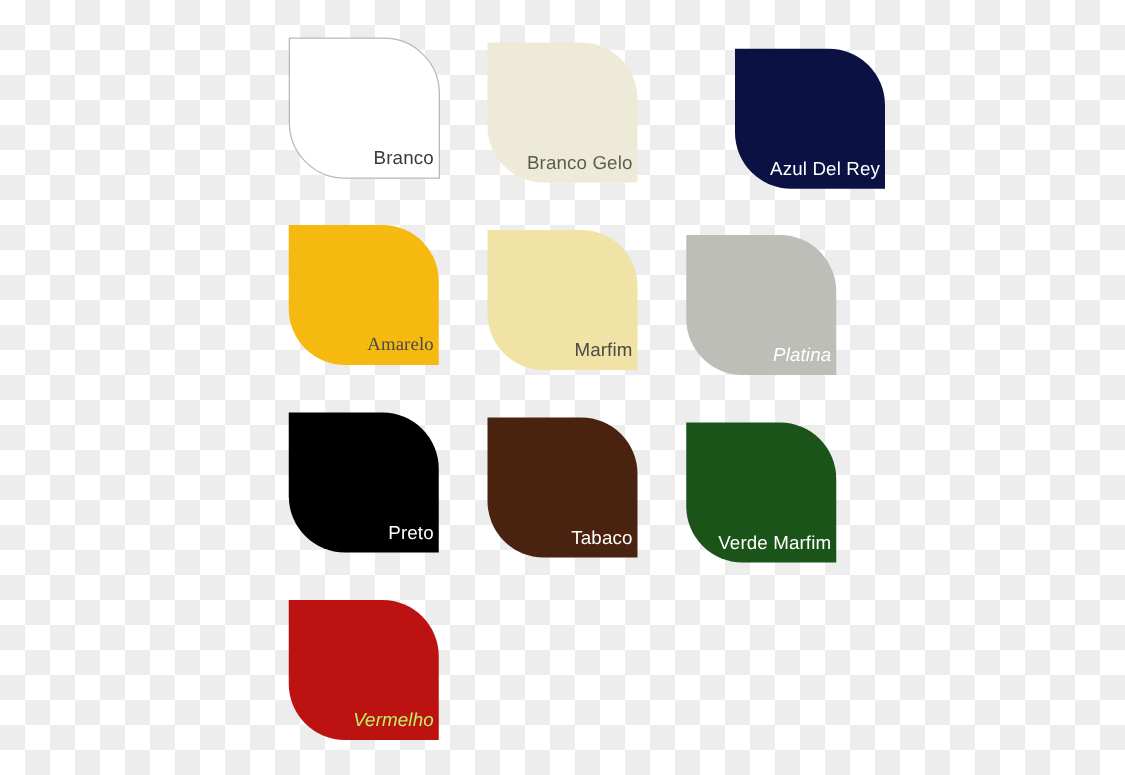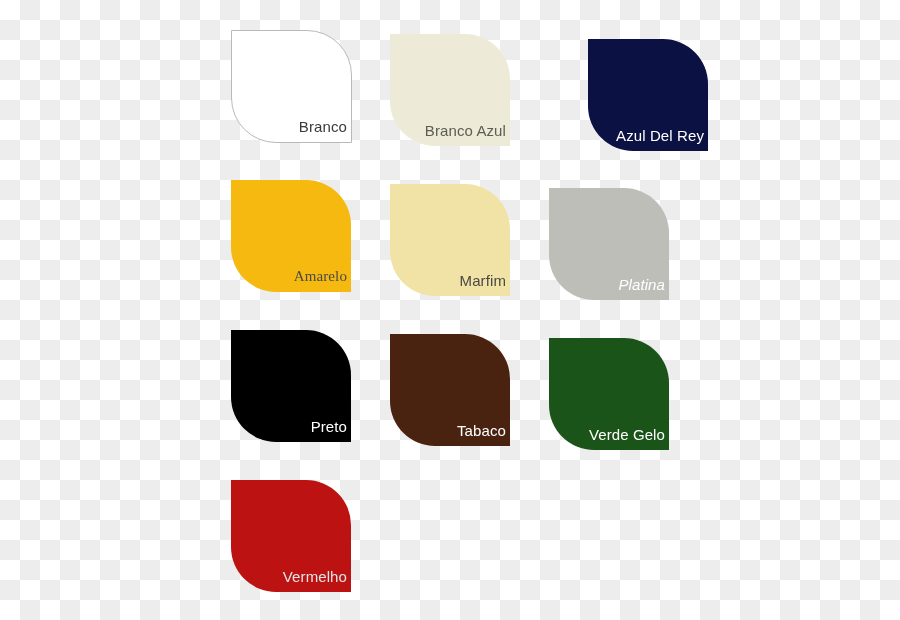--- a/index.html
+++ b/index.html
@@ -61,40 +61,40 @@
 </style>
 </head>
 <body>
 
 <div id="palette-canvas">
   <div class="swatch-grid">
       <div class="swatch bordered" style="left: 231px; top: 30px; width: 121px; height: 113px; background-color: rgb(255, 255, 255); border-color: rgb(185, 185, 185);">
         <span class="swatch-label" style="color: rgb(58, 58, 58);">Branco</span>
       </div>
       <div class="swatch" style="left: 390px; top: 34px; width: 120px; height: 112px; background-color: rgb(237, 235, 215);">
-        <span class="swatch-label" style="color: rgb(92, 92, 82);">Branco Azul</span>
+        <span class="swatch-label" style="color: rgb(92, 92, 82);">Branco Gelo</span>
       </div>
       <div class="swatch" style="left: 549px; top: 39px; width: 120px; height: 112px; background-color: rgb(11, 17, 66); margin-left: 39px;">
         <span class="swatch-label" style="color: rgb(255, 255, 255);">Azul Del Rey</span>
       </div>
       <div class="swatch" style="left: 231px; top: 180px; width: 120px; height: 112px; background-color: rgb(245, 185, 16); font-family: Liberation Serif, serif;">
         <span class="swatch-label" style="color: rgb(74, 74, 74);">Amarelo</span>
       </div>
       <div class="swatch" style="left: 390px; top: 184px; width: 120px; height: 112px; background-color: rgb(240, 227, 165);">
         <span class="swatch-label" style="color: rgb(74, 74, 68); margin-top: 33px;">Marfim</span>
       </div>
       <div class="swatch" style="left: 549px; top: 188px; width: 120px; height: 112px; background-color: rgb(190, 190, 184); font-style: italic;">
         <span class="swatch-label" style="color: rgb(255, 255, 255);">Platina</span>
       </div>
       <div class="swatch" style="left: 231px; top: 330px; width: 120px; height: 112px; background-color: rgb(0, 0, 0);">
         <span class="swatch-label" style="color: rgb(255, 255, 255);">Preto</span>
       </div>
       <div class="swatch" style="left: 390px; top: 334px; width: 120px; height: 112px; background-color: rgb(74, 35, 16);">
         <span class="swatch-label" style="color: rgb(255, 255, 255);">Tabaco</span>
       </div>
       <div class="swatch" style="left: 549px; top: 338px; width: 120px; height: 112px; background-color: rgb(27, 84, 24);">
-        <span class="swatch-label" style="color: rgb(255, 255, 255);">Verde Gelo</span>
+        <span class="swatch-label" style="color: rgb(255, 255, 255);">Verde Marfim</span>
       </div>
       <div class="swatch" style="left: 231px; top: 480px; width: 120px; height: 112px; background-color: rgb(188, 18, 18);">
-        <span class="swatch-label" style="color: #e5e5e5;">Vermelho</span>
+        <span class="swatch-label" style="color: #bef264; font-style: italic;">Vermelho</span>
       </div>
     </div>
 </div>
 
 </body></html>

